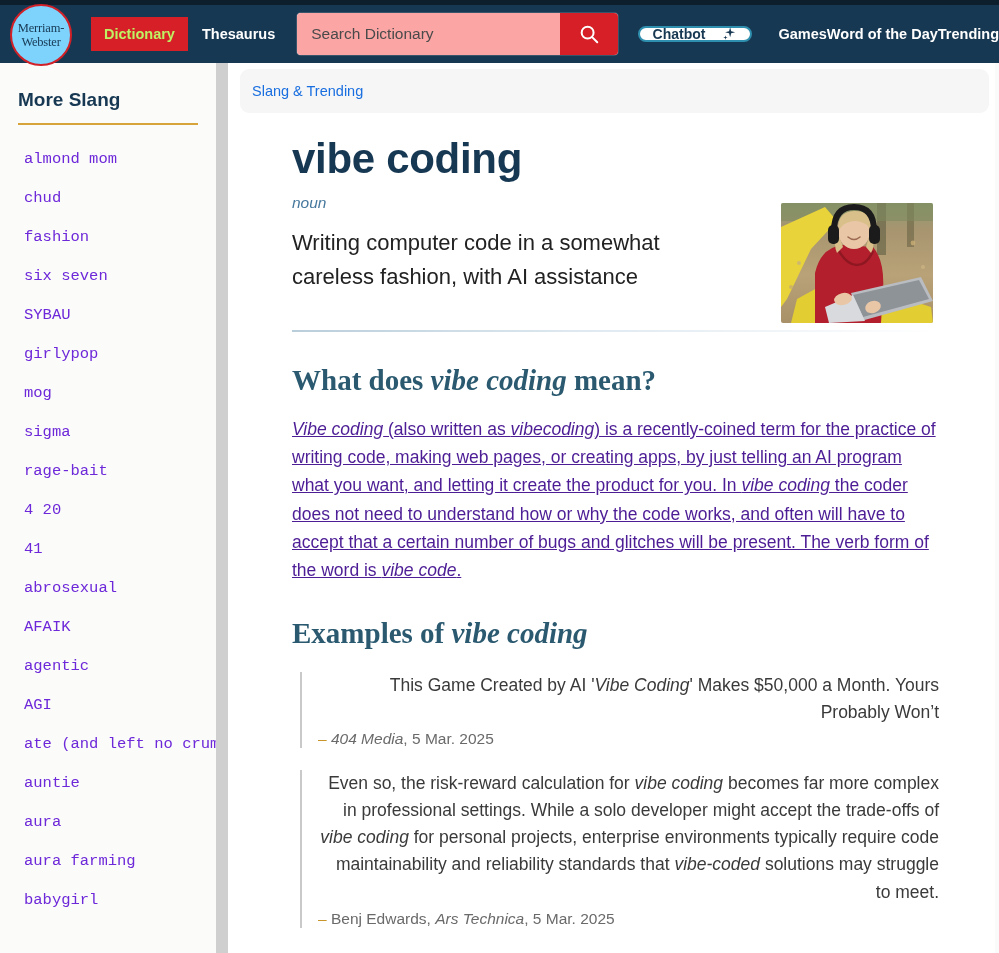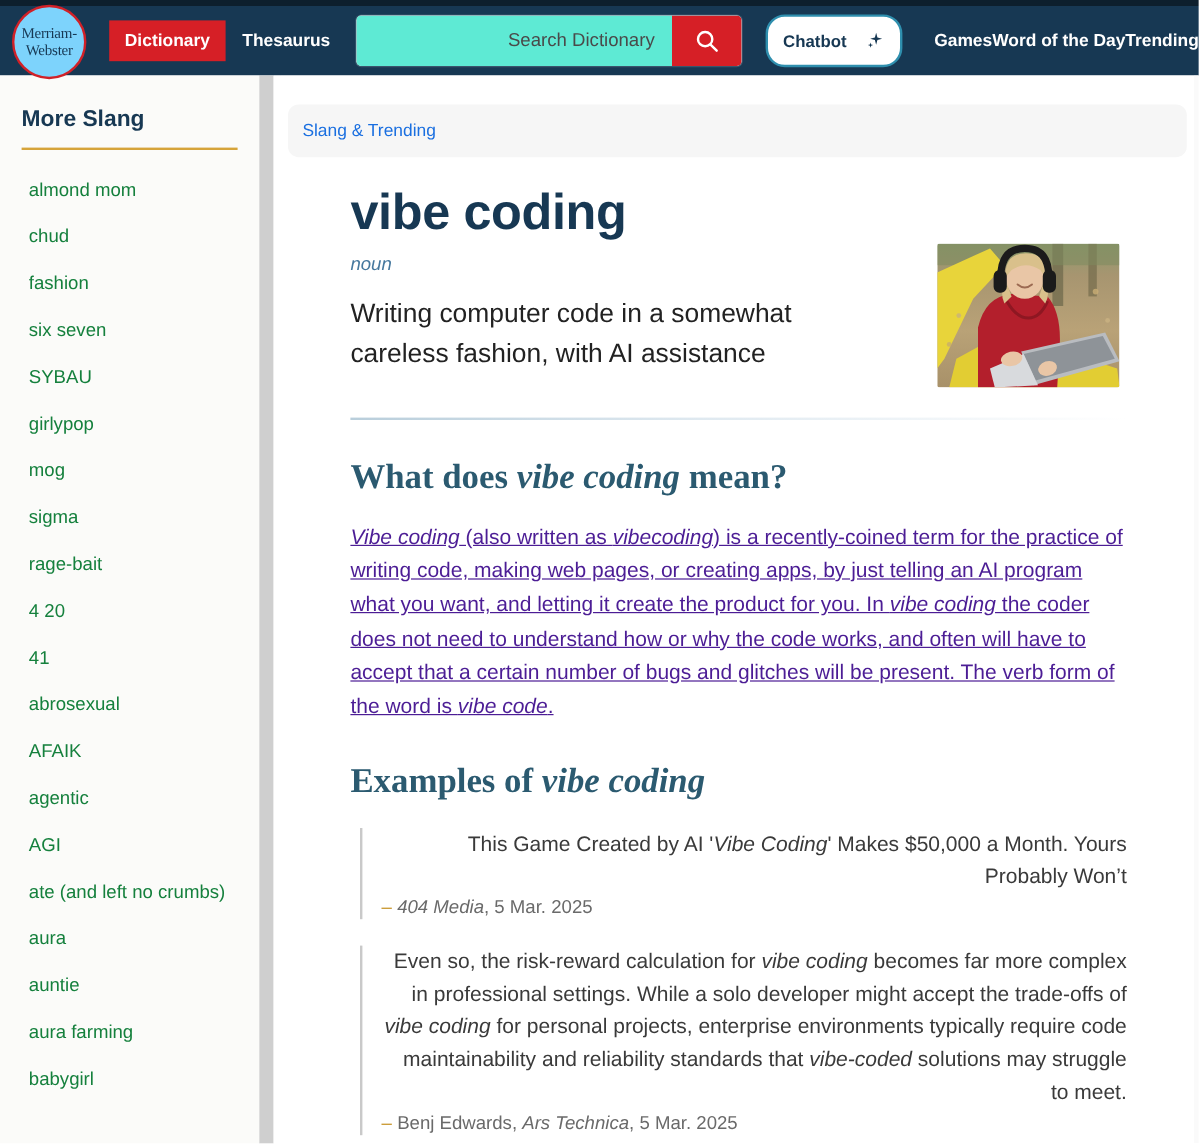--- a/index.html
+++ b/index.html
@@ -49,21 +49,21 @@
     color: #173853;
     font-family: "Liberation Serif", serif;
     font-size: 12.5px;
     line-height: 14px;
     font-weight: 400;
     letter-spacing: -0.2px;
   }
 
   .nav-pill {
     background: #d61f26;
-    color: #ffffff;
+    color: #bef264;
     font-weight: bold;
     font-size: 14.5px;
     padding: 9px 13px;
     margin-left: 19px;
     border: none;
     cursor: pointer;
     font-family: "Liberation Sans", sans-serif;
   }
   .nav-link {
     color: #ffffff;
@@ -87,38 +87,37 @@
     box-shadow: 0 0 0 1px rgba(255,255,255,0.15);
   }
   .search-input {
     flex: 1;
     border: none;
     outline: none;
     font-size: 15.5px;
     padding: 16px 14px;
     color: #333;
     font-family: "Liberation Sans", sans-serif;
-    background: #5eead4;
-    text-align: right;
+    background: #fca5a5;
   }
   .search-input::placeholder { color: #4a4a4a; }
   .search-btn {
     width: 58px;
     background: #d61f26;
     border: none;
     cursor: pointer;
     display: flex;
     align-items: center;
     justify-content: center;
   }
   .search-btn svg { display: block; }
 
   .chatbot-btn {
     margin-left: 20px;
-    height: 44px;
+    height: 16px;
     background: #ffffff;
     border: 2px solid #2f8fae;
     border-radius: 16px;
     color: #173853;
     font-weight: bold;
     font-size: 14px;
     padding: 0 13px;
     display: flex;
     align-items: center;
     gap: 17px;
@@ -160,46 +159,46 @@
     font-family: "Liberation Sans", sans-serif;
   }
   .sidebar-rule {
     height: 2px;
     background: #d6a43a;
     margin: 0 18px 14px 18px;
   }
   .slang-list { list-style: none; margin: 0; padding: 0; }
   .slang-item {
     font-size: 15.5px;
-    color: #15803d;
+    color: #6d28d9;
     padding: 10.5px 18px 10.5px 24px;
     cursor: pointer;
     white-space: nowrap;
-    font-family: Liberation Sans, sans-serif;
+    font-family: Liberation Mono, monospace;
   }
 
   
   .sb-track {
     width: 12px;
     flex: 0 0 12px;
     background: #cfcfcf;
   }
   .sb-gap {
     width: 6px;
     flex: 0 0 6px;
     background: #ffffff;
   }
 
   
   .content {
     flex: 1;
     overflow: hidden;
     background: #ffffff;
     position: relative;
-    padding-top: 24px;
+    padding-top: 6px;
   }
   .breadcrumb-bar {
     background: #f6f6f6;
     border-radius: 9px;
     margin: 0 10px 0 6px;
     padding: 13px 0 13px 12px;
     height: 44px;
   }
   .breadcrumb-link {
     color: #1a6fe0;
@@ -351,22 +350,22 @@
       <li class="slang-item">mog</li>
       <li class="slang-item">sigma</li>
       <li class="slang-item">rage-bait</li>
       <li class="slang-item">4 20</li>
       <li class="slang-item">41</li>
       <li class="slang-item">abrosexual</li>
       <li class="slang-item">AFAIK</li>
       <li class="slang-item">agentic</li>
       <li class="slang-item">AGI</li>
       <li class="slang-item">ate (and left no crumbs)</li>
+      <li class="slang-item">auntie</li>
       <li class="slang-item">aura</li>
-      <li class="slang-item">auntie</li>
       <li class="slang-item">aura farming</li>
       <li class="slang-item">babygirl</li>
     </ul>
   </aside>
 
   <div class="sb-track"></div>
   <div class="sb-gap"></div>
 
   <main class="content">
 

